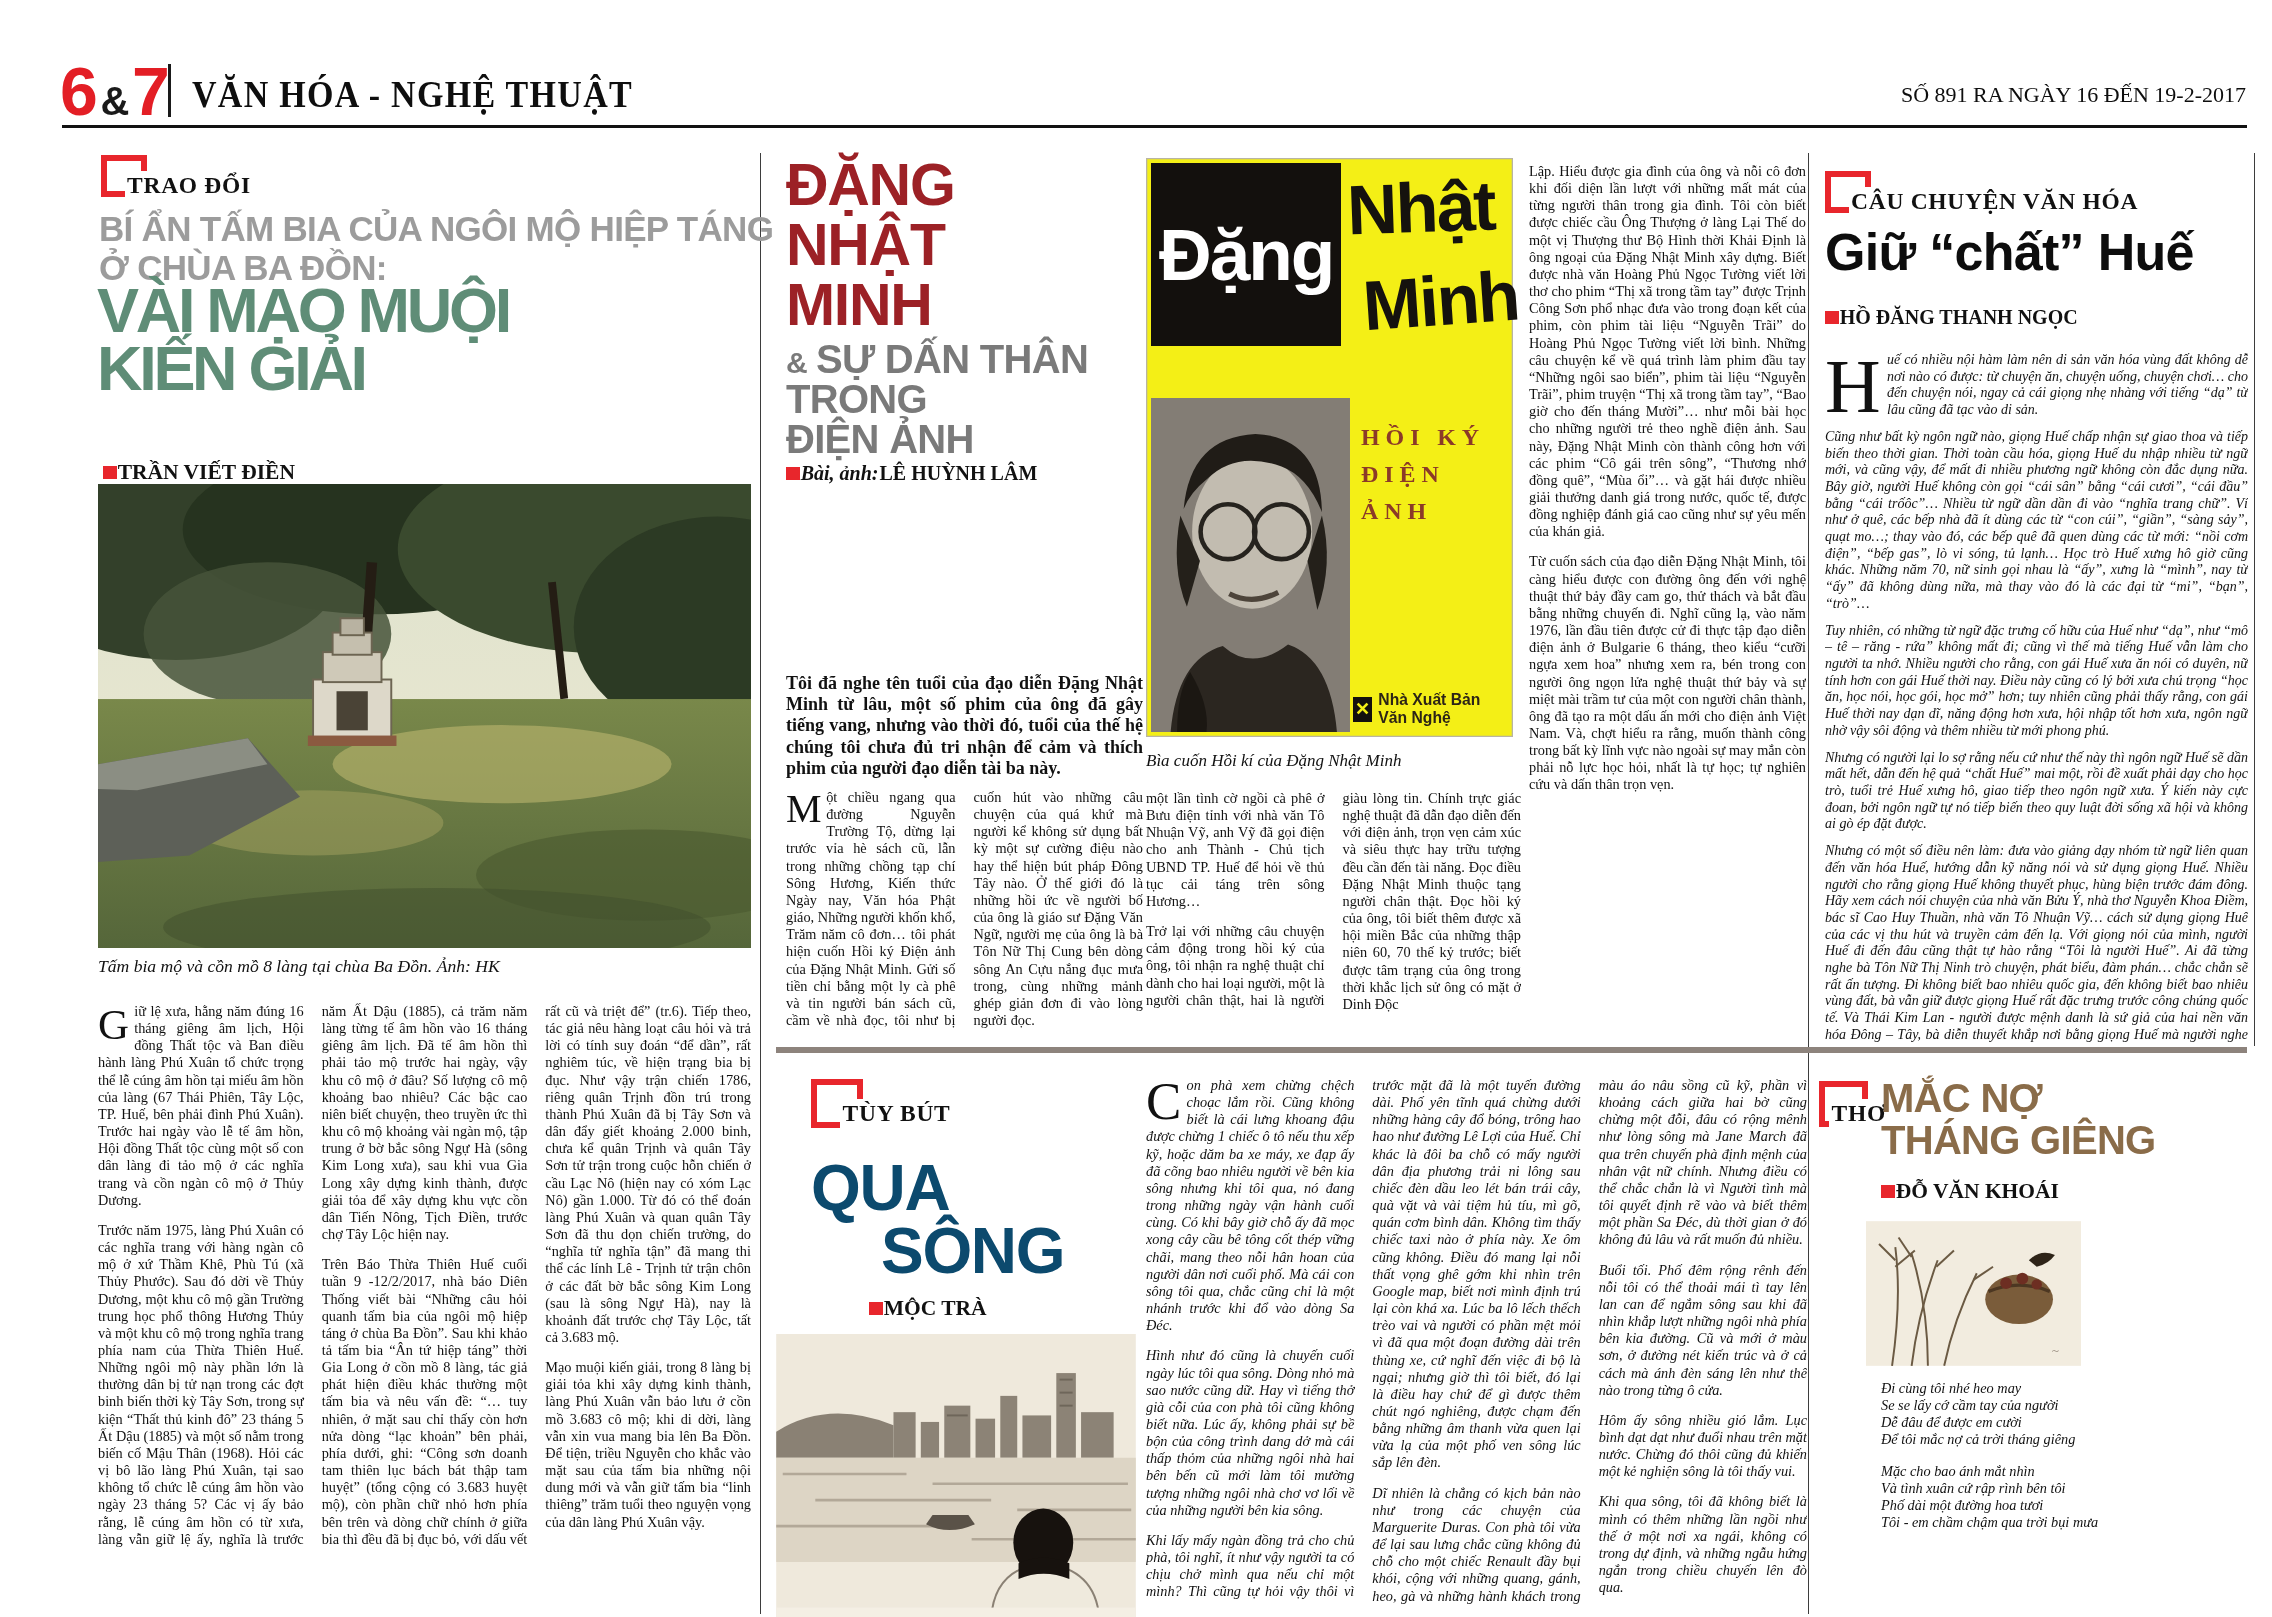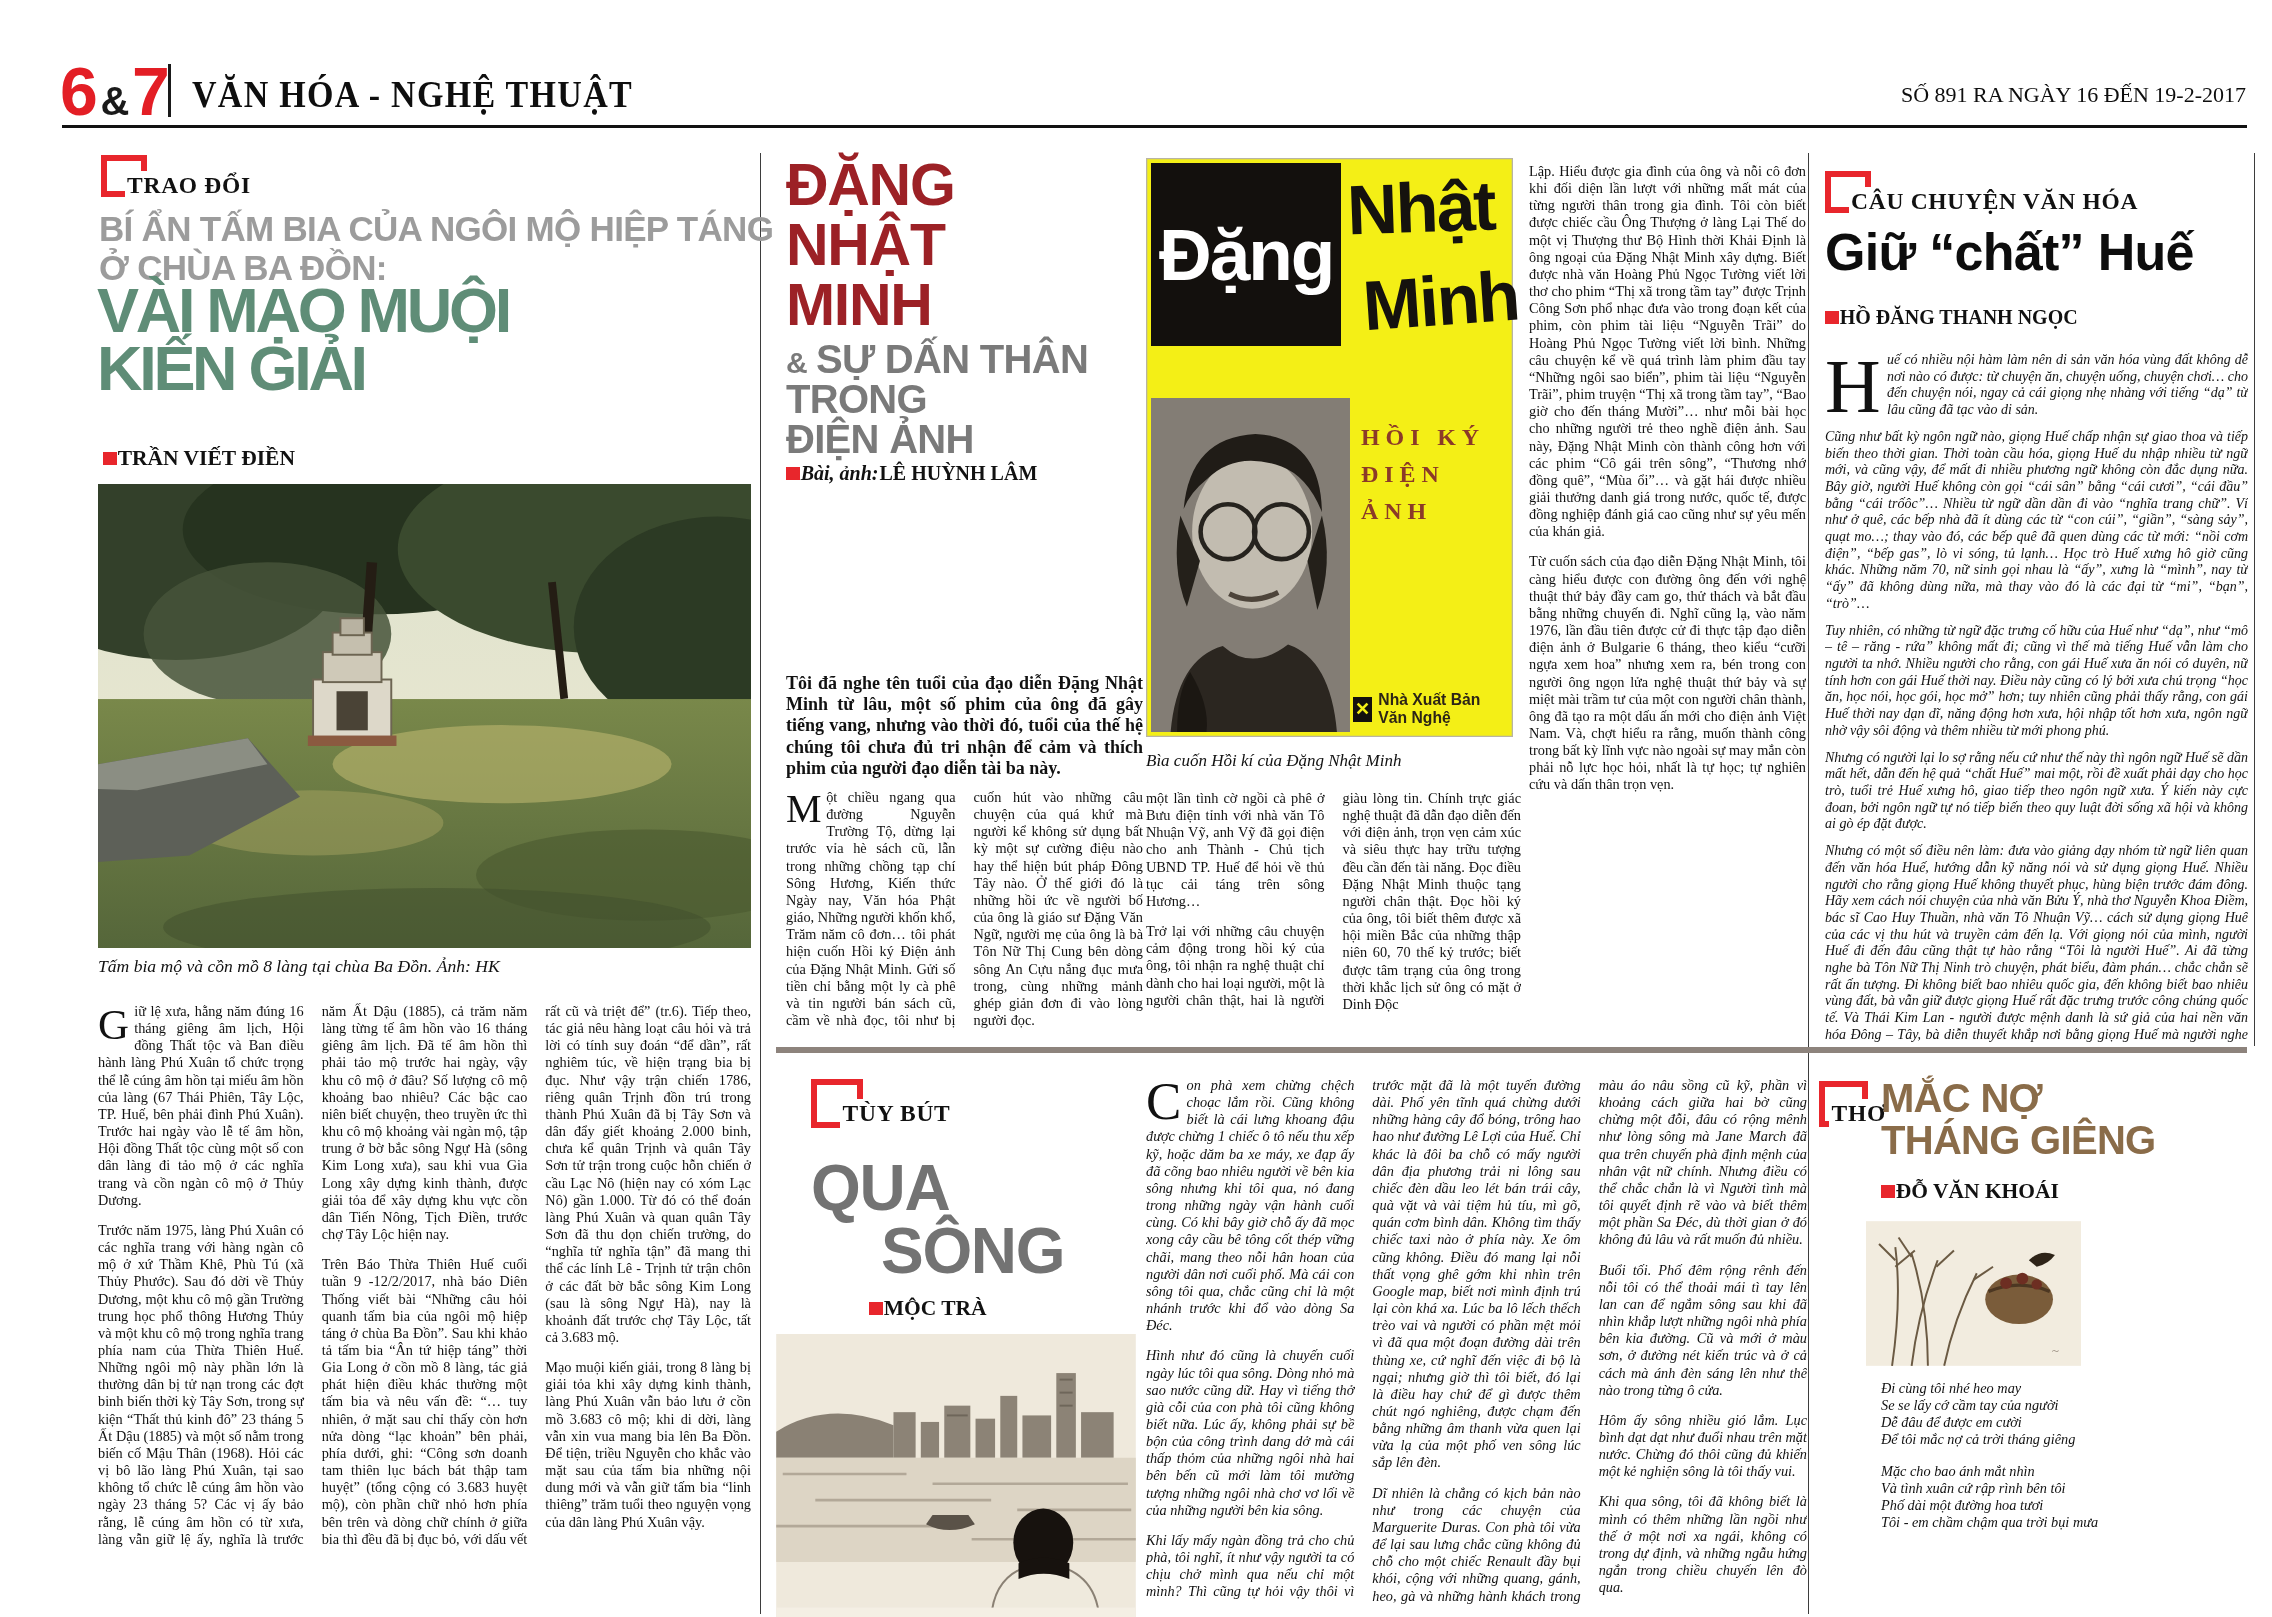--- a/index.html
+++ b/index.html
@@ -28,21 +28,21 @@
   .kicker .klabel{position:absolute;left:23.5px;top:15.7px;background:#fff;padding:1.3px 6.5px 1.3px 2.6px;
                   font-weight:700;font-size:23.5px;letter-spacing:0.7px;white-space:nowrap;}
 
   .byline{display:flex;align-items:center;gap:1px;font-weight:700;font-size:21.5px;}
   .byline .sq{width:13.7px;height:13.7px;background:#e8262c;flex:0 0 auto;}
   .byline .prefix{font-style:italic;}
 
   
   .super-title{left:99px;top:209px;font-weight:800;font-size:35px;line-height:1.12;color:#9c9c9c;letter-spacing:-0.7px;}
   .main-title{left:97px;top:282px;font-weight:800;font-size:63px;line-height:.92;color:#5f8d77;letter-spacing:-3.3px;}
-  .left-byline{left:103px;top:446px;align-items:center;}
+  .left-byline{left:103px;top:460px;align-items:center;}
   .photo-frame{left:98px;top:484px;width:653px;height:464px;overflow:hidden;background:#cfd2bd;}
   .photo-caption{left:98px;top:956px;width:652px;font-style:italic;font-size:17.6px;}
   .body-cols{column-gap:18px;text-align:justify;overflow:hidden;font-size:14.3px;line-height:1.2;}
   .body-cols p{margin:0 0 13px 0;}
   .left-body{left:98px;top:1003px;width:653px;height:611px;column-count:3;}
   p.dc-g::first-letter{float:left;font-size:43px;line-height:.82;padding:3.9px 5.2px 0 0;font-weight:400;}
 
   
   .feat-title{left:786px;top:155px;font-weight:800;font-size:59px;line-height:1.02;color:#9c2126;letter-spacing:-1.3px;}
   .feat-sub{left:786px;top:339px;font-weight:800;font-size:40px;line-height:1.0;color:#7a7a7a;letter-spacing:-0.7px;}
@@ -74,21 +74,21 @@
   .cult-kicker{left:1825px;top:171px;}
   .cult-title{left:1825px;top:222px;font-weight:800;font-size:52px;color:#0d0d0d;letter-spacing:-0.7px;}
   .cult-byline{left:1825px;top:306px;font-size:20px;}
   .cult-body{left:1825px;top:352px;width:423px;height:690px;font-style:italic;font-size:14px;line-height:1.19;
              text-align:justify;overflow:hidden;}
   .cult-body p{margin:0 0 10.4px 0;}
   p.dc-h::first-letter{float:left;font-style:normal;font-size:77px;line-height:.8;padding:3.9px 6.5px 0 0;}
 
   
   .essay-kicker{left:811px;top:1079px;padding-left:23px;}
-  .essay-title{left:811px;top:1157px;font-weight:800;font-size:64px;line-height:.98;color:#737373;letter-spacing:-1.3px;}
+  .essay-title{left:811px;top:1157px;font-weight:800;font-size:64px;line-height:.98;color:#0c4a6e;letter-spacing:-1.3px;}
   .essay-title .l2{margin-left:70px;}
   .essay-byline{left:869px;top:1296px;}
   .essay-illo{left:776px;top:1334px;width:360px;height:284px;overflow:hidden;}
   .essay-body{left:1146px;top:1077px;width:661px;height:538px;column-count:3;font-style:italic;}
   p.dc-c::first-letter{float:left;font-style:normal;font-size:53px;line-height:.82;padding:3.3px 5.2px 0 0;}
 
   
   .poem-kicker{left:1819px;top:1081px;}
   .poem-title{left:1881px;top:1077px;font-weight:800;font-size:40px;line-height:1.05;color:#8a6c49;letter-spacing:-0.7px;}
   .poem-byline{left:1881px;top:1179px;}

